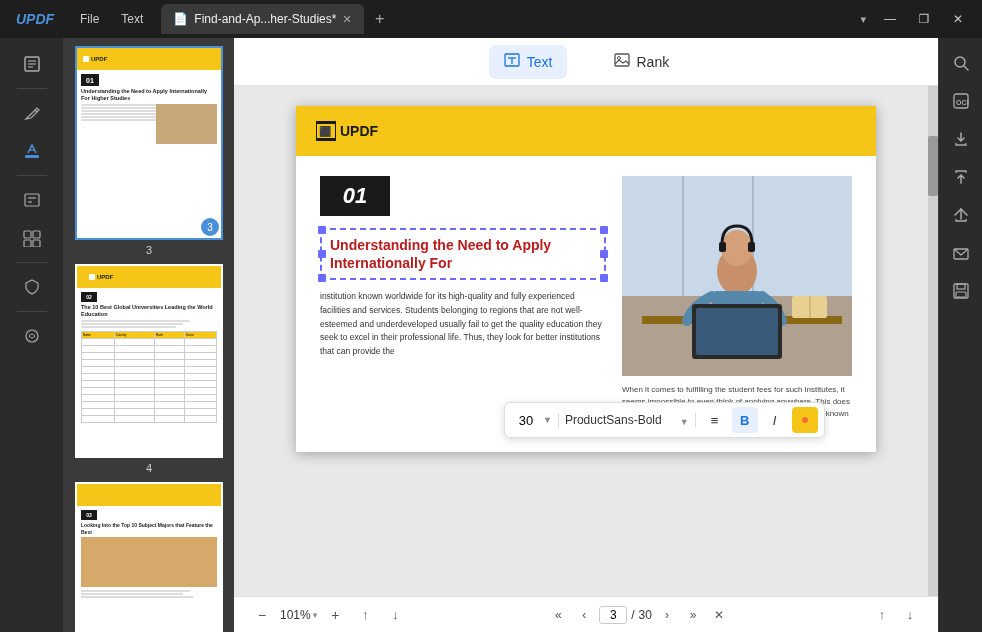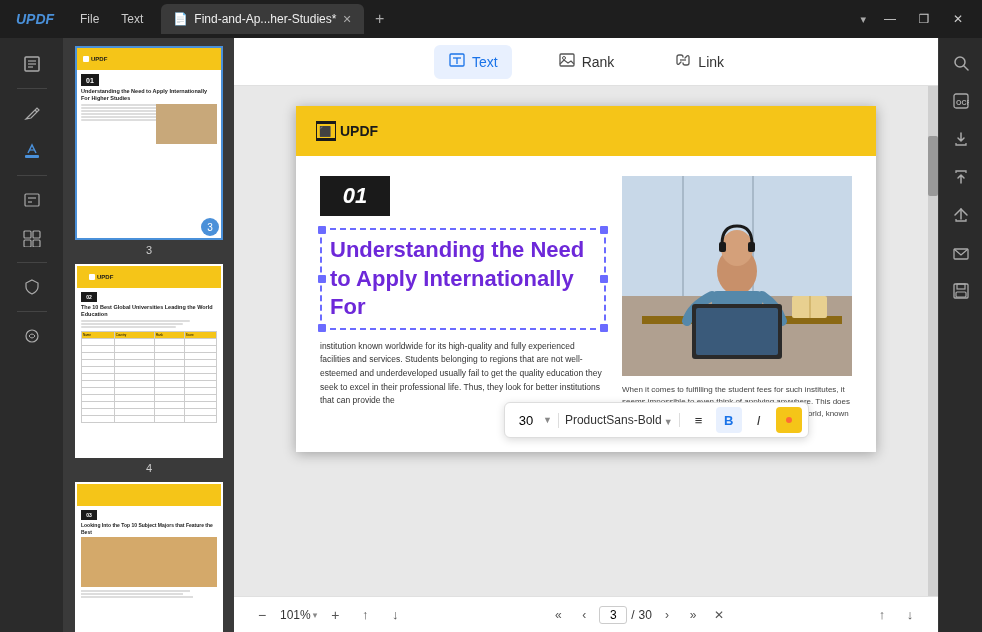--- a/index.html
+++ b/index.html
@@ -441,23 +441,23 @@
       border-radius: 1px;
     }
     .handle-tl { top: -4px; left: -4px; }
     .handle-tr { top: -4px; right: -4px; }
     .handle-bl { bottom: -4px; left: -4px; }
     .handle-br { bottom: -4px; right: -4px; }
     .handle-ml { top: 50%; left: -4px; transform: translateY(-50%); }
     .handle-mr { top: 50%; right: -4px; transform: translateY(-50%); }
 
     .pdf-heading {
-      font-size: 22px;
+      font-size: 14px;
       font-weight: 900;
-      color: #6d28d9;
+      color: #b91c1c;
       line-height: 1.3;
     }
     .pdf-heading .highlight {
       background: #c8c8f0;
     }
 
     
     .text-format-bar {
       display: flex;
       align-items: center;
@@ -486,21 +486,21 @@
       width: 30px;
       border: none;
       font-size: 13px;
       text-align: center;
       outline: none;
       background: transparent;
     }
     .format-dropdown {
       display: flex;
       align-items: flex-end;
-      gap: 2px;
+      gap: 18px;
       font-size: 12px;
       color: #333;
       border-right: 1px solid #ddd;
       padding-right: 6px;
       margin-right: 2px;
       cursor: pointer;
     }
     .format-btn {
       width: 26px;
       height: 26px;
@@ -914,30 +914,20 @@
       <div class="toolbar-item">
         <span class="toolbar-icon">
           <svg width="18" height="18" viewBox="0 0 18 18" fill="none">
               <rect x="2" y="3" width="14" height="12" rx="1" stroke="#555" stroke-width="1.3" fill="none"></rect>
               <circle cx="6" cy="7" r="1.5" stroke="#555" stroke-width="1"></circle>
               <path d="M2 13 L6 9 L10 12 L13 10 L16 13" stroke="#555" stroke-width="1.2" fill="none"></path>
             </svg>
         </span>
         <span>Rank</span>
       </div>
-      <div class="toolbar-item">
-        <span class="toolbar-icon">
-          <svg width="18" height="18" viewBox="0 0 18 18" fill="none">
-              <path d="M7 11 L5 13 C4 14 3 13 3 12 L3 6 C3 5 4 4 5 4 L7 4 C8 4 9 5 9 6" stroke="#555" stroke-width="1.3" fill="none" stroke-linecap="round"></path>
-              <path d="M11 7 L13 5 C14 4 15 5 15 6 L15 12 C15 13 14 14 13 14 L11 14 C10 14 9 13 9 12" stroke="#555" stroke-width="1.3" fill="none" stroke-linecap="round"></path>
-              <line x1="6" y1="9" x2="12" y2="9" stroke="#555" stroke-width="1.3"></line>
-            </svg>
-        </span>
-        <span>Link</span>
-      </div>
     </div>
 
     <div class="pdf-viewer" style="position:relative;">
 
       <div class="pdf-scrollbar">
         <div class="pdf-scrollbar-thumb"></div>
       </div>
 
       <div class="pdf-page">
 

